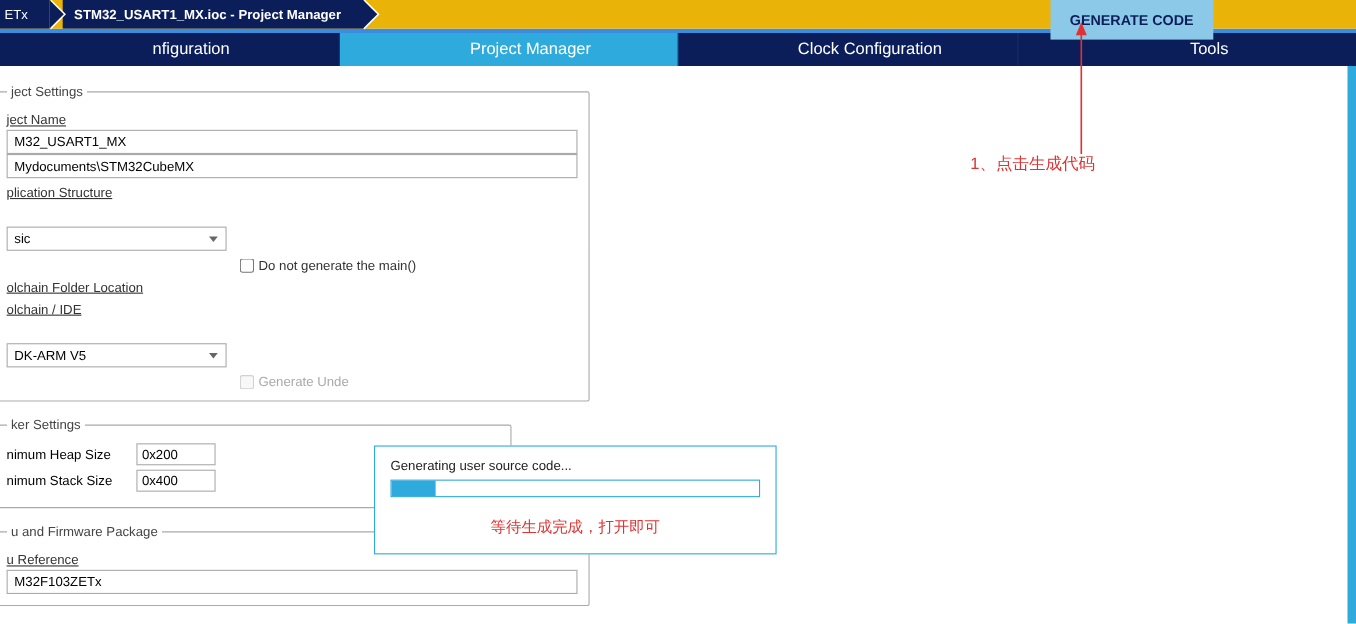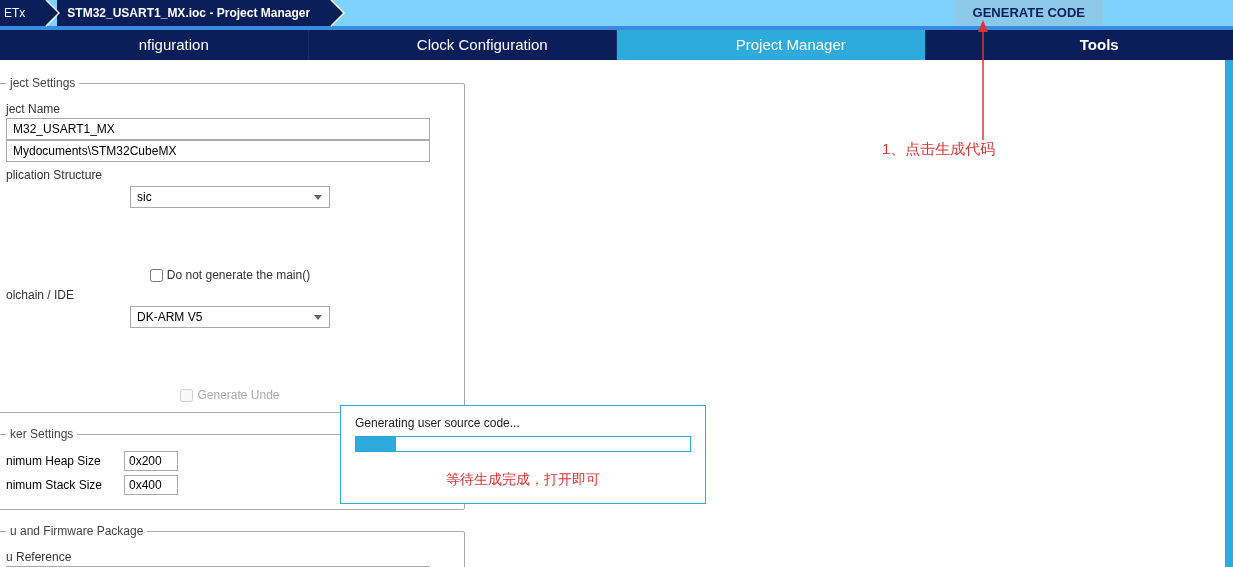--- a/index.html
+++ b/index.html
@@ -1,21 +1,21 @@
 <!DOCTYPE html>
 <html><head>
 <meta charset="utf-8">
 <style>
   * { box-sizing: border-box; margin: 0; padding: 0; font-family: Arial, sans-serif; }
   body { width: 1233px; height: 567px; overflow: hidden; background: #fff; position: relative; }
 
   
   .topbar {
     height: 26px;
-    background: #7dd3fc;
+    background: #eab308;
     display: flex;
     align-items: center;
     position: relative;
     gap: 12px;
   }
   .crumb {
     background: #0b1e5a;
     color: #fff;
     font-size: 12px;
     padding: 0 20px 0 10px;
@@ -40,21 +40,21 @@
     border-top: 14px solid transparent;
     border-bottom: 14px solid transparent;
     border-left: 14px solid #fff;
     z-index: 1;
   }
   .crumb.active { font-weight: bold; }
   .gen-btn {
     position: absolute;
     right: 130px;
     top: 0;
-    height: 25px;
+    height: 36px;
     background: #8cc9e8;
     color: #0b1e5a;
     font-size: 13px;
     font-weight: bold;
     padding: 0 18px;
     border: none;
     cursor: pointer;
   }
 
   
@@ -74,21 +74,21 @@
     color: #fff;
     background: #0b1e5a;
     cursor: pointer;
     border-right: 1px solid #1a2f6d;
     padding-left: 40px;
   }
   .tab.active {
     background: #2eaadc;
     color: #fff;
   }
-  .tab:last-child { border-right: none; font-weight: bold; }
+  .tab:last-child { border-right: none; }
 
   
   .main {
     position: relative;
     padding: 10px 0 0 0;
     height: calc(567px - 26px - 4px - 30px);
     border-right: 8px solid #2eaadc;
     overflow: hidden;
   }
 
@@ -107,47 +107,48 @@
   legend {
     font-size: 12px;
     color: #444;
     padding: 0 4px;
   }
   .field-label {
     font-size: 12px;
     color: #333;
     margin: 6px 0 2px 0;
     display: block;
+    text-decoration: underline;
   }
   .text-input, .select-input {
-    width: 424px;
+    width: 519px;
     height: 22px;
     border: 1px solid #aaa;
     font-size: 12px;
     padding: 2px 6px;
     background: #fff;
   }
   .select-input { width: 200px; appearance: none; position: relative; }
   .select-wrap { position: relative; display: inline-block; }
   .select-wrap::after {
     content: "";
     position: absolute;
     right: 8px; top: 9px;
     border-left: 4px solid transparent;
     border-right: 4px solid transparent;
     border-top: 5px solid #666;
     pointer-events: none;
   }
-  .inline-row { display: flex; align-items: center; gap: 12px; margin-top: 4px; flex-direction: column; }
+  .inline-row { display: flex; align-items: center; gap: 12px; margin-top: 4px; }
   .chk { display: flex; align-items: center; gap: 4px; font-size: 12px; color: #333; margin-top: 48px; }
   .chk.disabled { color: #aaa; }
   .chk input { width: 13px; height: 13px; }
   .size-row { display: flex; align-items: center; gap: 8px; margin: 4px 0; }
   .size-row .lbl { font-size: 12px; width: 110px; }
-  .size-row input { width: 54px; height: 20px; border: 1px solid #aaa; font-size: 12px; padding: 1px 4px; }
+  .size-row input { width: 72px; height: 20px; border: 1px solid #aaa; font-size: 12px; padding: 1px 4px; }
 
   
   .progress-dialog {
     position: absolute;
     left: 340px; top: 345px;
     width: 366px;
     border: 1px solid #2eaadc;
     background: #fff;
     padding: 10px 14px 14px 14px;
   }
@@ -196,22 +197,22 @@
   </div>
   <div class="crumb active">
     <span>STM32_USART1_MX.ioc - Project Manager</span>
   </div>
   <button class="gen-btn">GENERATE CODE</button>
 </div>
 <div class="divider"></div>
 
 <div class="tabs">
   <div class="tab">nfiguration</div>
+  <div class="tab active">Project Manager</div>
   <div class="tab">Clock Configuration</div>
-  <div class="tab active">Project Manager</div>
   <div class="tab">Tools</div>
 </div>
 
 <div class="main">
 
   <div class="panel">
 
     <fieldset>
       <legend>ject Settings</legend>
 
@@ -224,20 +225,21 @@
       <div class="inline-row">
         <span class="select-wrap">
           <input class="select-input" readonly="" value="sic" style="">
         </span>
         <label class="chk">
           <input type="checkbox" style="">
           <span>Do not generate the main()</span>
         </label>
       </div>
 
+      <span class="field-label">olchain Folder Location</span>
 
       <span class="field-label">olchain / IDE</span>
       <div class="inline-row">
         <span class="select-wrap">
           <input class="select-input" readonly="" value="DK-ARM V5" style="">
         </span>
         <label class="chk disabled">
           <input type="checkbox" disabled="" style="">
           <span>Generate Unde</span>
         </label>

